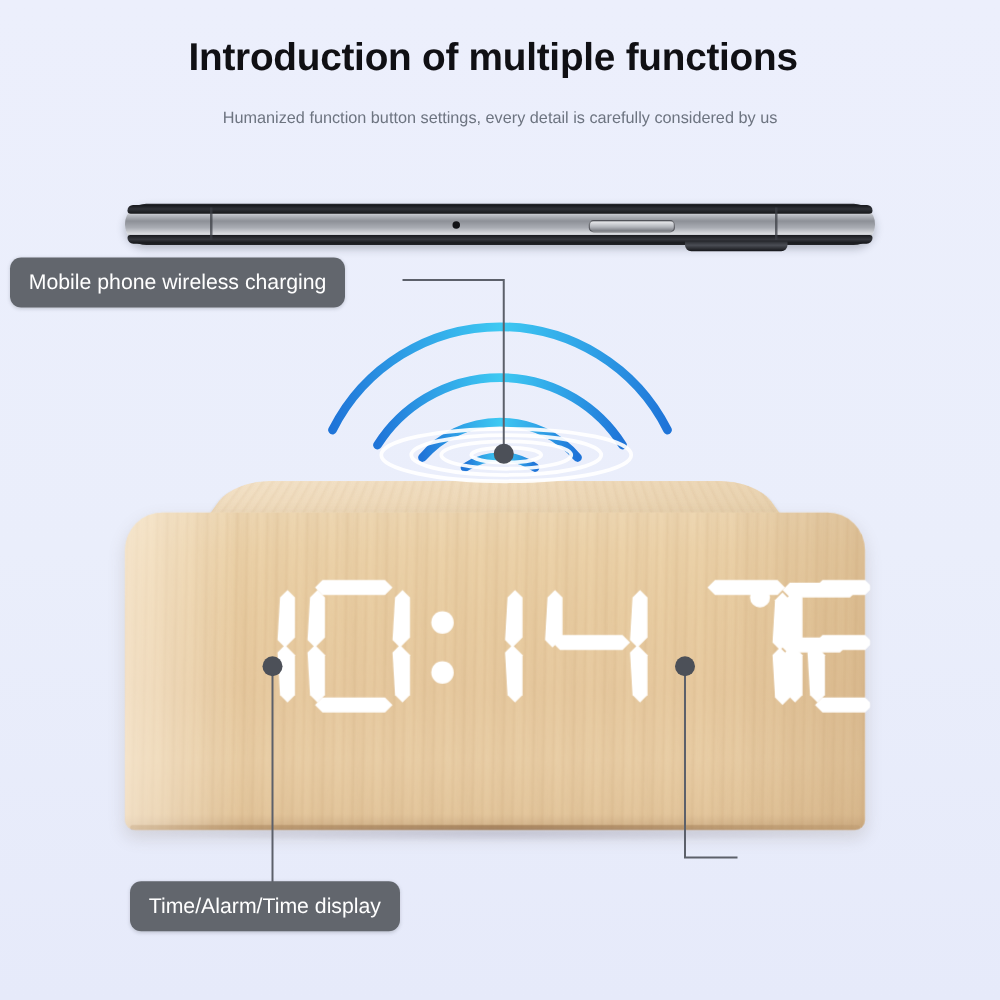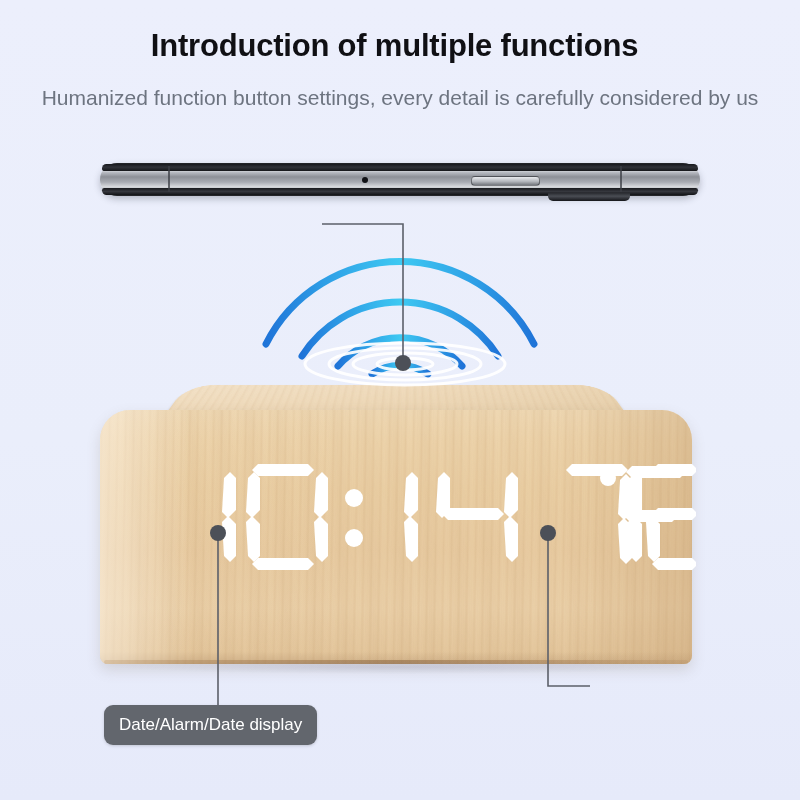--- a/index.html
+++ b/index.html
@@ -34,21 +34,21 @@
     color: #101014;
     letter-spacing: -0.2px;
     white-space: nowrap;
   }
   .subtitle {
     position: absolute;
     top: 86px;
     left: 0;
     width: 800px;
     text-align: center;
-    font-size: 21px;
+    font-size: 13px;
     font-weight: normal;
     color: #6d7480;
     white-space: nowrap;
   }
 
   
   .phone {
     position: absolute;
     left: 100px;
     top: 158px;
@@ -447,15 +447,16 @@
         <path d="M 548 533 L 548 686 L 590 686"></path>
       </g>
       <g fill="#4c5058">
         <circle cx="403" cy="363" r="8"></circle>
         <circle cx="218" cy="533" r="8"></circle>
         <circle cx="548" cy="533" r="8"></circle>
       </g>
     </svg>
   </div>
 
-  <div class="callout callout-time">Date/Alarm/Date display</div>
+  <div class="callout callout-wireless">Mobile phone wireless charging</div>
+  <div class="callout callout-time">Time/Alarm/Time display</div>
 
 </div>
 
 </body></html>

